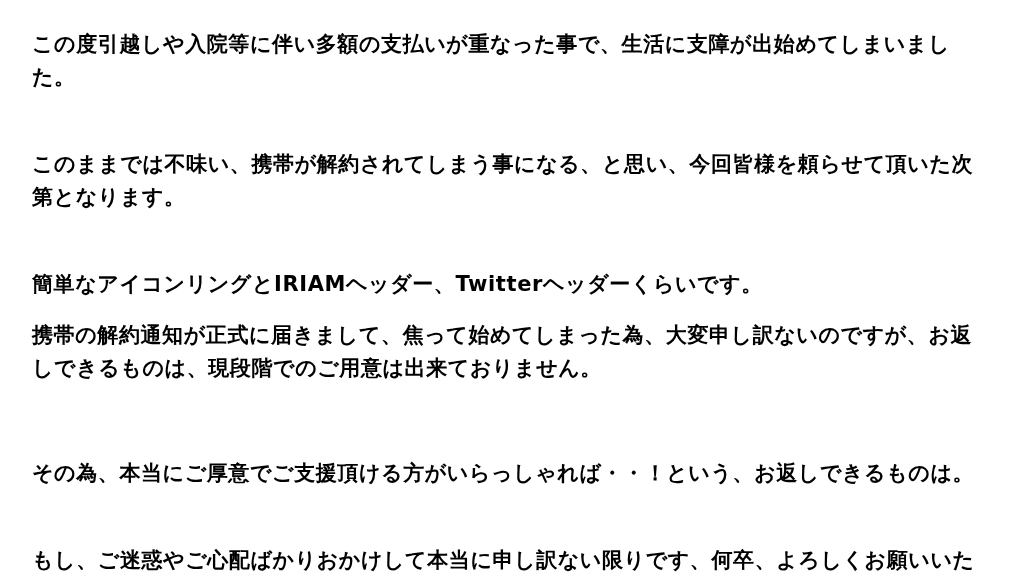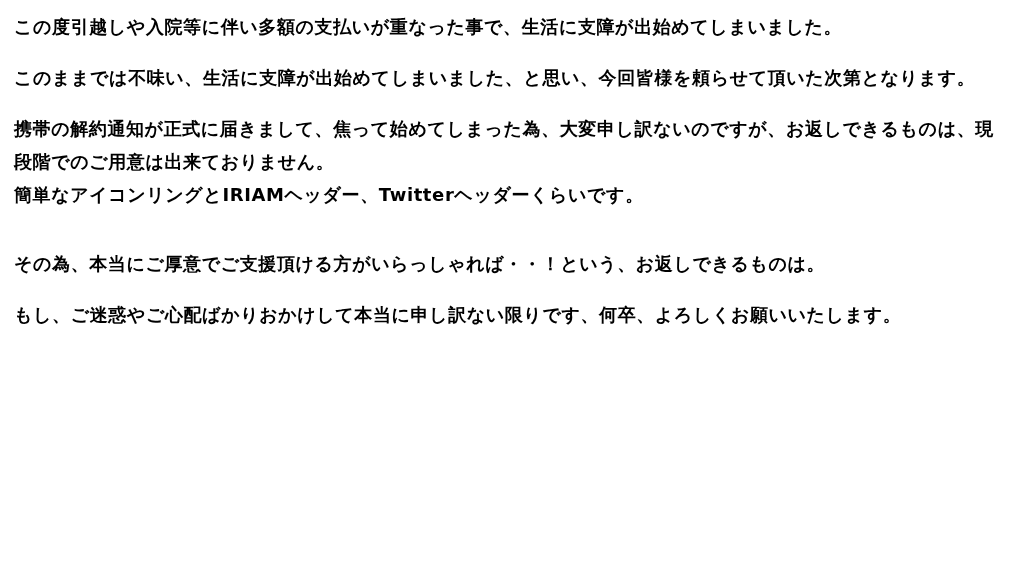--- a/index.html
+++ b/index.html
@@ -16,49 +16,49 @@
   #page {
     width: 1024px;
     height: 576px;
     box-sizing: border-box;
     padding: 10px 22px 0 14px;
     background: #ffffff;
   }
   .para {
     color: #000000;
     font-weight: bold;
-    font-size: 18px;
+    font-size: 21px;
     line-height: 33px;
     letter-spacing: 0.6px;
-    margin: 0;
+    margin: 18px;
     white-space: pre-wrap;
     word-break: break-all;
   }
   .para + .para {
     margin-top: 0;
   }
   .spacer {
     height: 18px;
   }
 </style>
 </head>
 <body>
 
 <div id="page">
 
   <p class="para">この度引越しや入院等に伴い多額の支払いが重なった事で、生活に支障が出始めてしまいました。</p>
 
   <div class="spacer"></div>
 
-  <p class="para">このままでは不味い、生活に支障が出始めてしまいました、と思い、今回皆様を頼らせて頂いた次第となります。</p>
+  <p class="para">このままでは不味い、携帯が解約されてしまう事になる、と思い、今回皆様を頼らせて頂いた次第となります。</p>
 
   <div class="spacer"></div>
 
+  <p class="para">簡単なアイコンリングとIRIAMヘッダー、Twitterヘッダーくらいです。</p>
   <p class="para">携帯の解約通知が正式に届きまして、焦って始めてしまった為、大変申し訳ないのですが、お返しできるものは、現段階でのご用意は出来ておりません。</p>
-  <p class="para">簡単なアイコンリングとIRIAMヘッダー、Twitterヘッダーくらいです。</p>
 
   <div class="spacer"></div>
 
 
   <div class="spacer"></div>
 
   <p class="para">その為、本当にご厚意でご支援頂ける方がいらっしゃれば・・！という、お返しできるものは。</p>
 
   <div class="spacer"></div>
 

